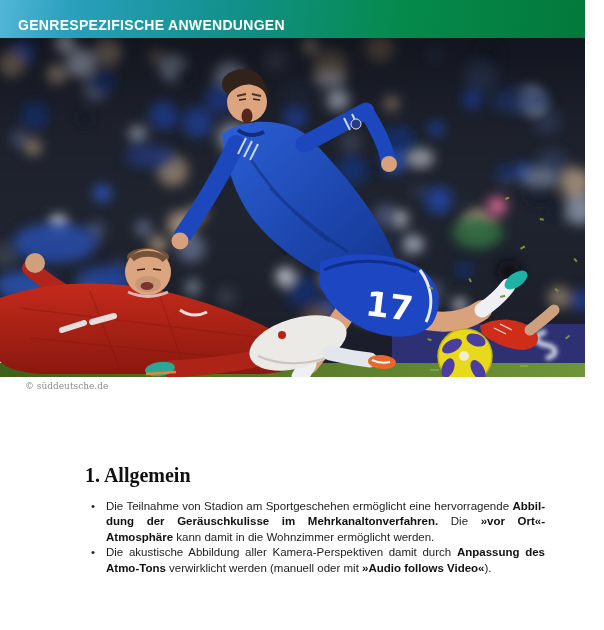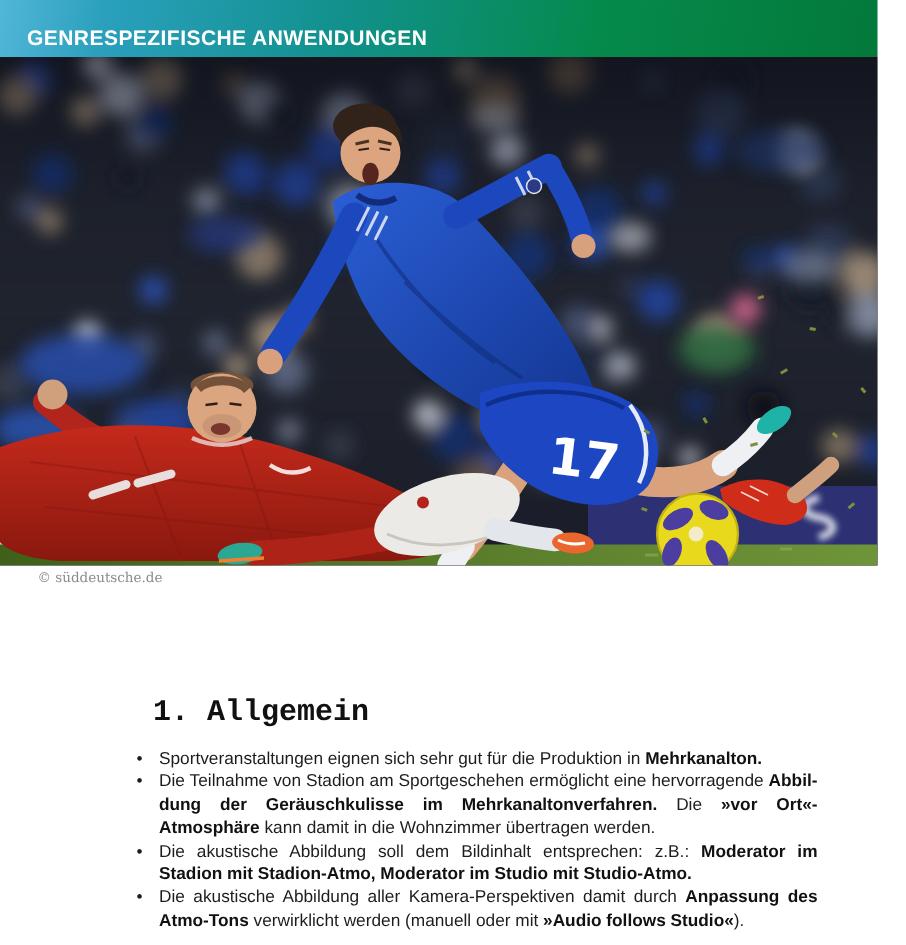--- a/index.html
+++ b/index.html
@@ -33,22 +33,22 @@
     font-family:"DejaVu Serif",serif;font-size:29px;line-height:34px;white-space:nowrap;
   }
   .title-prefix{
     font-weight:400;
     background:linear-gradient(90deg,var(--titleGrad1) 0%,var(--titleGrad2) 100%);
     -webkit-background-clip:text;background-clip:text;color:transparent;
   }
   .title-highlight{font-weight:700;color:var(--titleHighlight);}
 
   .section-heading{
-    position:absolute;left:102px;top:464px;
-    font-family:Liberation Mono, monospace;font-weight:700;font-size:20px;color:var(--headingColor);
+    position:absolute;left:85px;top:464px;
+    font-family:Liberation Serif, serif;font-weight:700;font-size:20px;color:var(--headingColor);
   }
 
   .bullets{
     position:absolute;left:85px;top:499px;width:460px;
     margin:0;padding:0;list-style:none;
     font-size:11.5px;line-height:15.4px;color:var(--bodyColor);
     text-align:justify;
   }
   .bullets li{position:relative;padding-left:21px;margin:0;}
   .bullets li::before{
@@ -364,19 +364,17 @@
       </g>
     </svg>
   </div>
 
   <div class="credit">© süddeutsche.de</div>
 
 
   <div class="section-heading">1. Allgemein</div>
 
   <ul class="bullets">
-      <li><span>Sportveranstaltungen eignen sich sehr gut für die Produktion in </span><b>Mehrkanalton.</b></li>
-      <li><span>Die Teilnahme von Stadion am Sportgeschehen ermöglicht eine hervorragende </span><b>Abbil­dung der Geräuschkulisse im Mehrkanaltonverfahren.</b><span> Die </span><b>»vor Ort«-Atmosphäre</b><span> kann damit in die Wohnzimmer übertragen werden.</span></li>
-      <li><span>Die akustische Abbildung soll dem Bildinhalt entsprechen: z.B.: </span><b>Moderator im Stadion mit Stadion-Atmo, Moderator im Studio mit Studio-Atmo.</b></li>
-      <li><span>Die akustische Abbildung aller Kamera-Perspektiven damit durch </span><b>Anpassung des Atmo-Tons</b><span> verwirklicht werden (manuell oder mit </span><b>»Audio follows Studio«</b><span>).</span></li>
+      <li><span>Die Teilnahme von Stadion am Sportgeschehen ermöglicht eine hervorragende </span><b>Abbil­dung der Geräuschkulisse im Mehrkanaltonverfahren.</b><span> Die </span><b>»vor Ort«-Atmosphäre</b><span> kann damit in die Wohnzimmer ermöglicht werden.</span></li>
+      <li><span>Die akustische Abbildung aller Kamera-Perspektiven damit durch </span><b>Anpassung des Atmo-Tons</b><span> verwirklicht werden (manuell oder mit </span><b>»Audio follows Video«</b><span>).</span></li>
     </ul>
 
 </div>
 
 </body></html>

